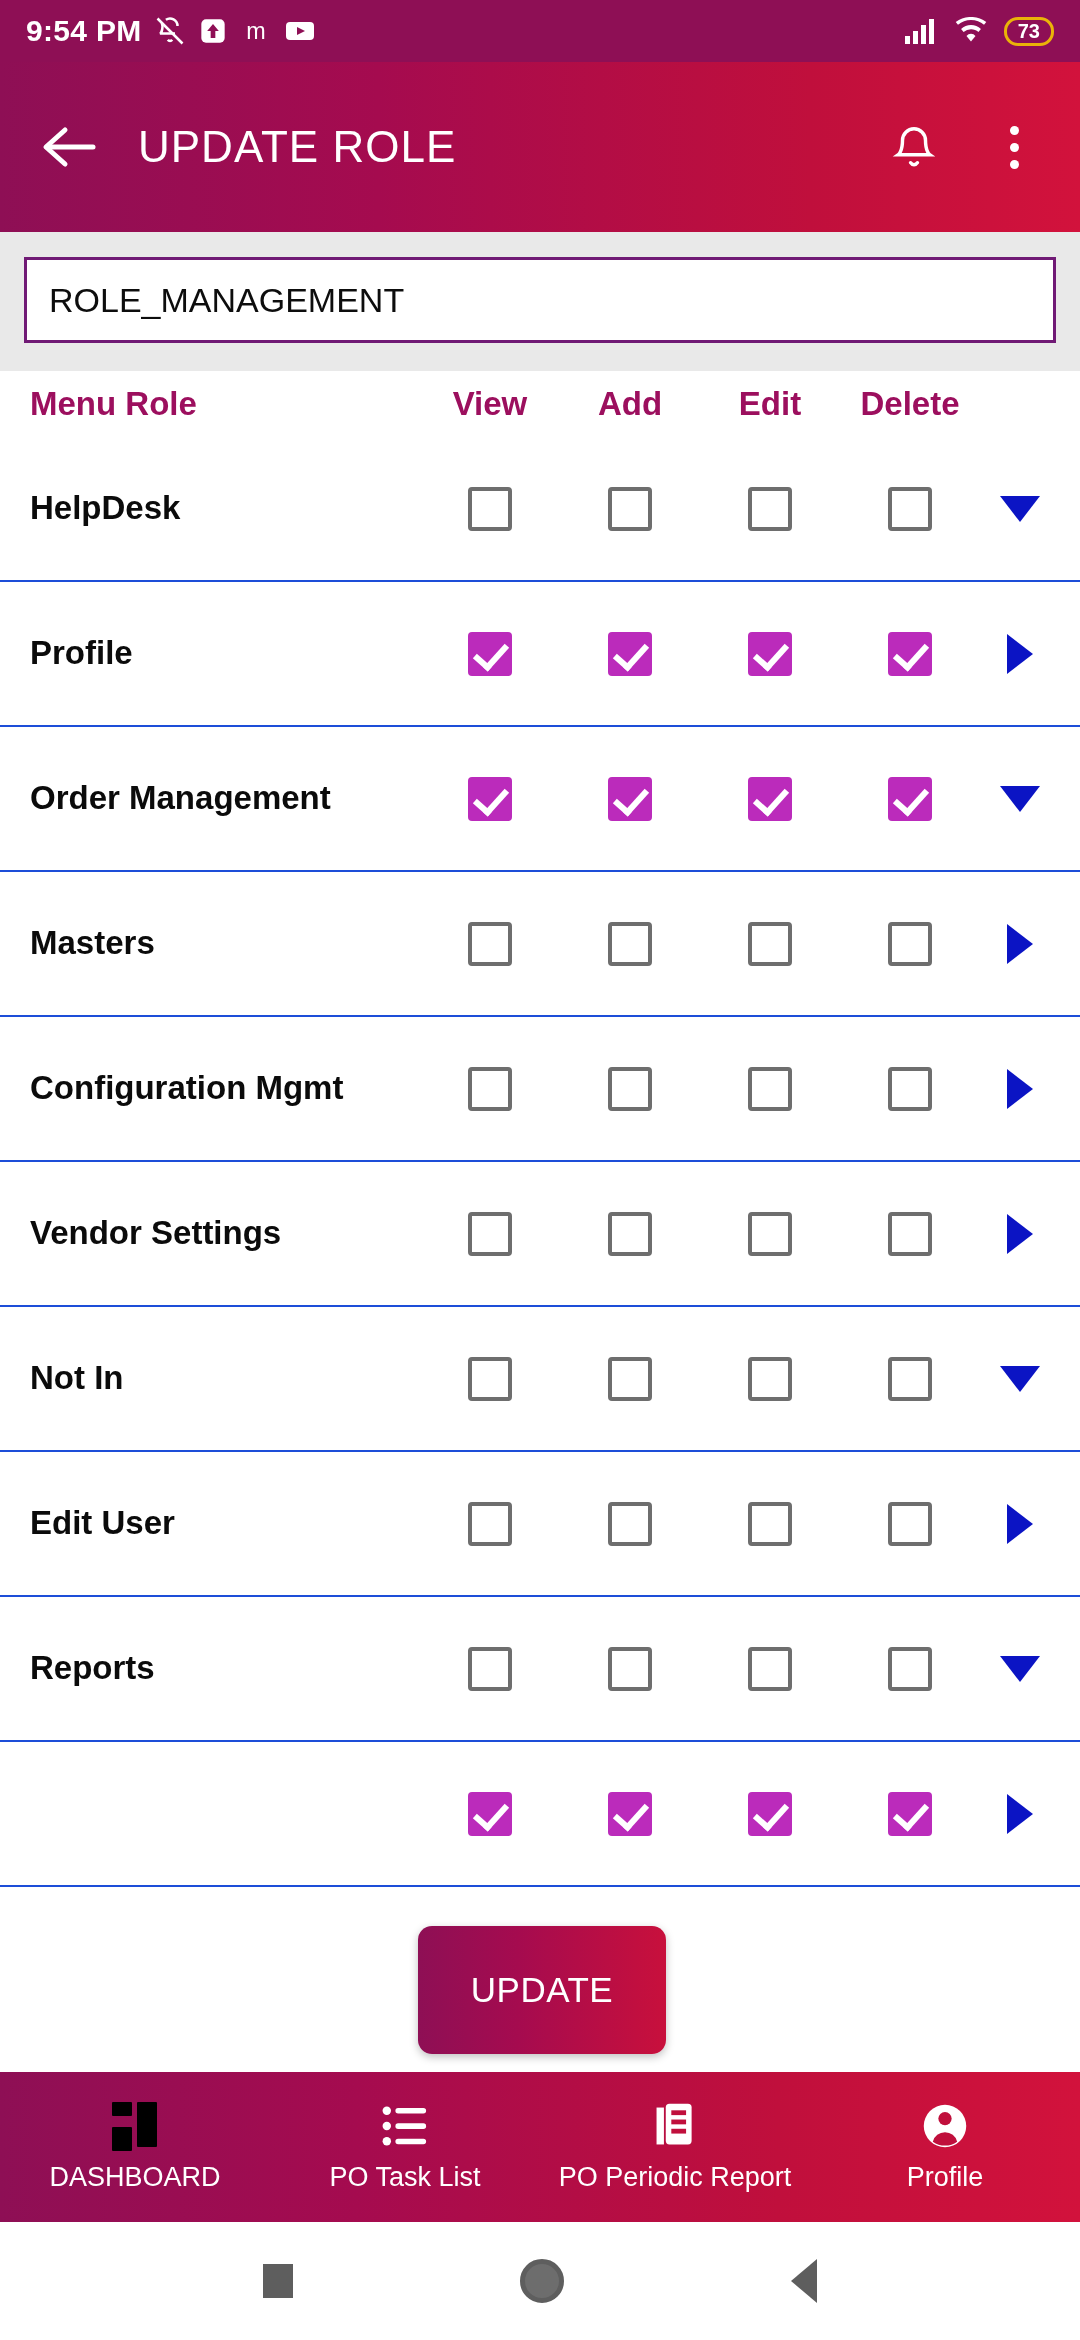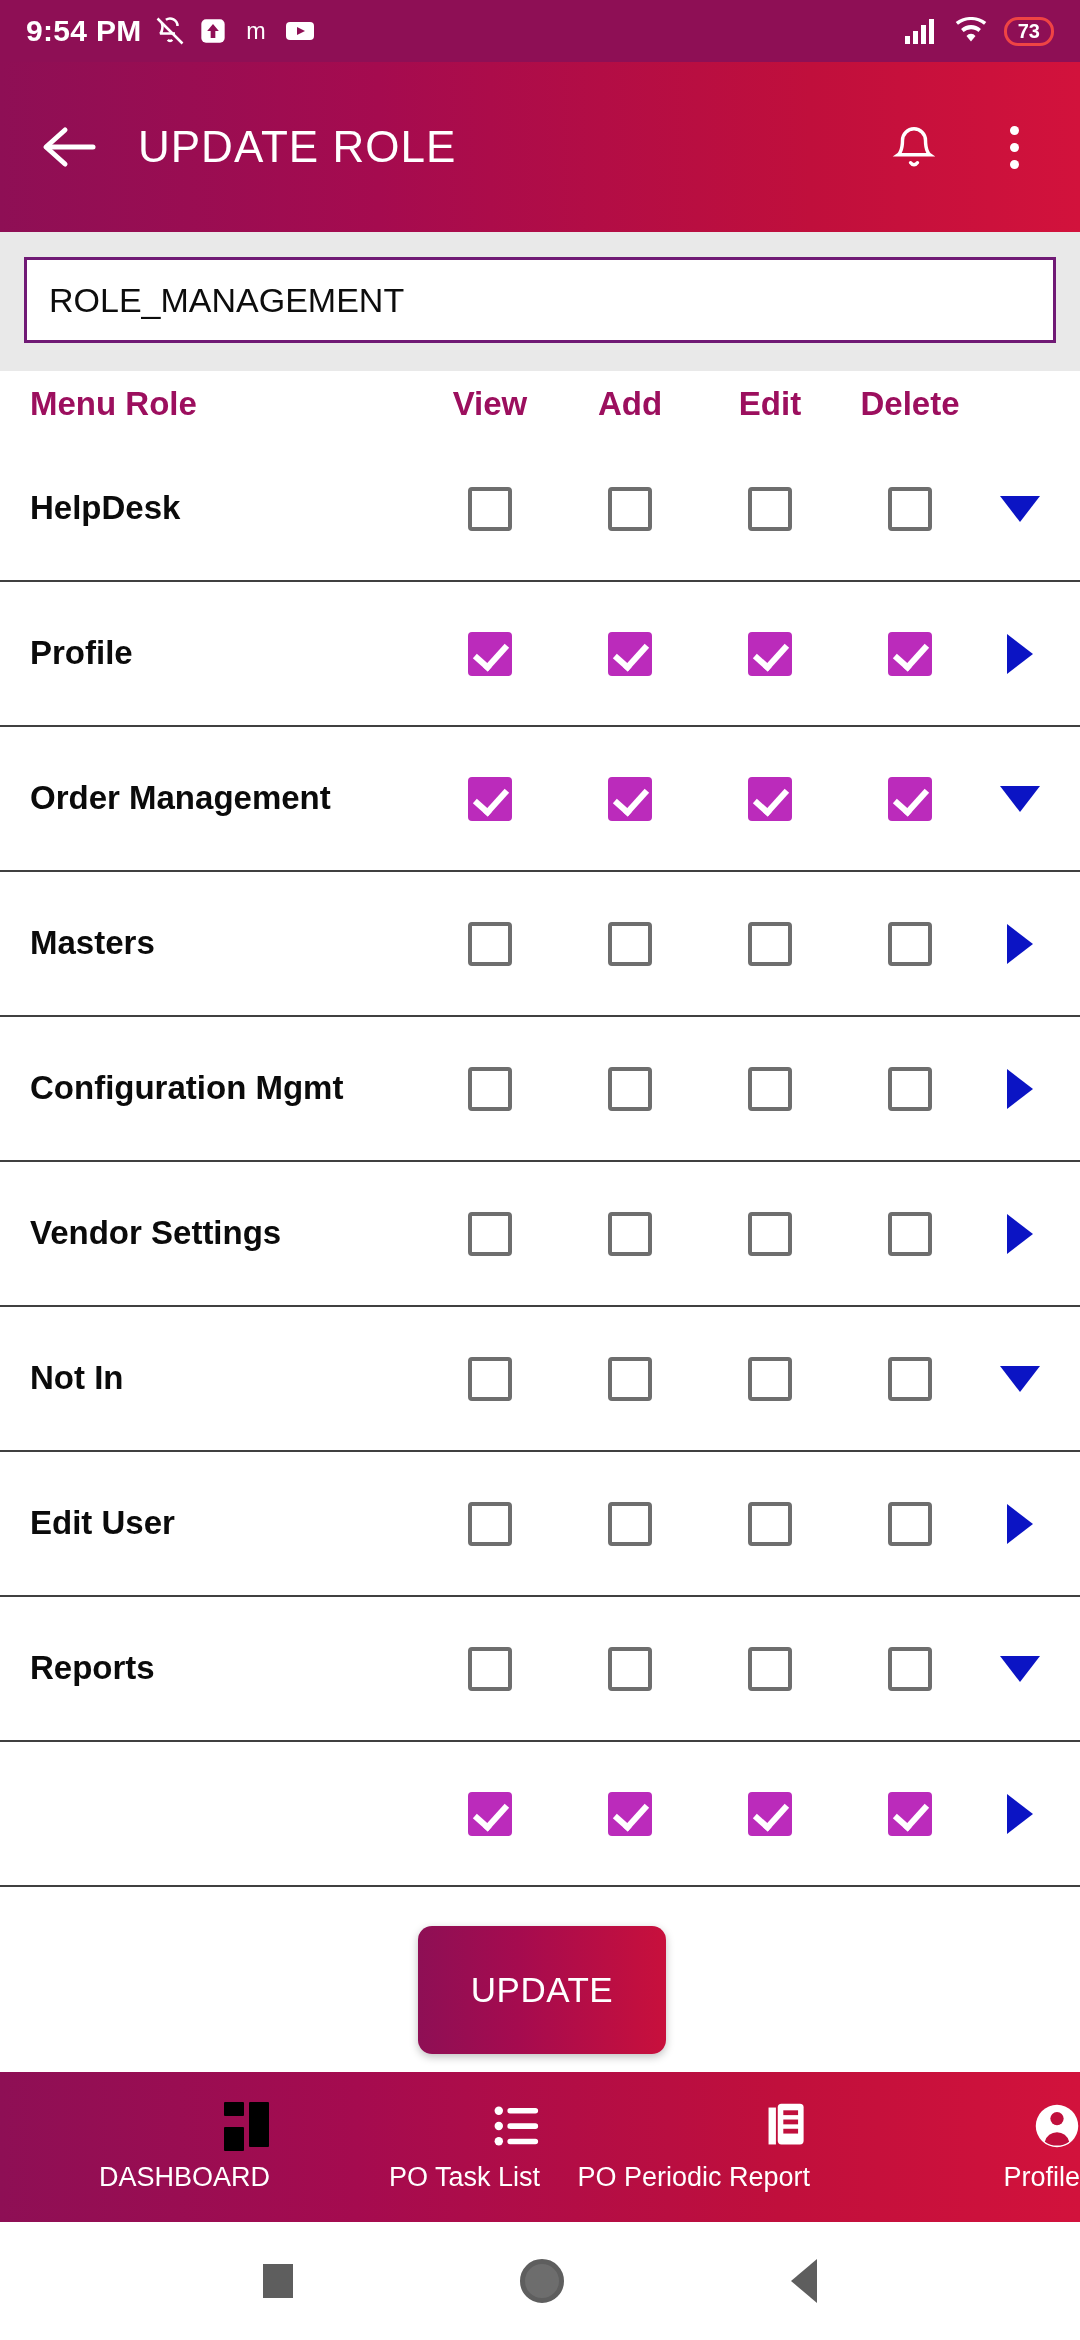--- a/index.html
+++ b/index.html
@@ -17,21 +17,21 @@
     background: #8e0f55;
     display: flex; align-items: center;
     padding: 0 26px;
     color: #ffffff;
   }
   .sb-left { display: flex; align-items: center; gap: 14px; }
   .sb-clock { font-size: 30px; font-weight: 700; letter-spacing: .3px; }
   .sb-right { margin-left: auto; display: flex; align-items: center; gap: 16px; }
   .sb-icon { display: inline-flex; align-items: center; justify-content: center; }
   .batt {
-    border: 3px solid #ef4444; border-radius: 14px;
+    border: 3px solid #eab308; border-radius: 14px;
     padding: 1px 11px 2px 11px; font-size: 20px; font-weight: 700; line-height: 1;
   }
 
   
   .appbar {
     height: 170px; flex: 0 0 170px;
     background: linear-gradient(to right, #8e0f55 0%, #a50b4f 35%, #c00f3c 75%, #d2123c 100%);
     display: flex; align-items: center;
     padding: 0 34px 0 30px;
     color: #ffffff;
@@ -71,21 +71,21 @@
   .th { color: #9c0f5e; font-size: 33px; font-weight: 700; }
   .th-menu { width: 420px; padding-left: 30px; }
   .th-col { width: 140px; text-align: center; }
   .th-arrow { width: 80px; }
 
   
   .tbody { flex: 1 1 auto; background: #ffffff; overflow: hidden; position: relative; }
   .row {
     display: flex; align-items: center;
     min-height: 145px;
-    border-bottom: 2px solid #404040;
+    border-bottom: 2px solid #1d4ed8;
     background: #ffffff;
   }
   .row-label {
     width: 420px; padding-left: 30px; padding-right: 10px;
     font-size: 33px; font-weight: 700; color: #0b0b0b; line-height: 1.18;
   }
   .cell { width: 140px; display: flex; align-items: center; justify-content: center; }
   .arrow-cell { width: 80px; display: flex; align-items: center; justify-content: center; }
 
   .cb { width: 44px; height: 44px; border-radius: 4px; display: block; }
@@ -120,21 +120,21 @@
     margin-bottom: 18px;
     box-shadow: 0 3px 8px rgba(0,0,0,.25);
   }
 
   
   .bottomnav {
     flex: 0 0 150px; height: 150px;
     background: linear-gradient(to right, #8e0f55 0%, #a50b4f 33%, #c00f3c 72%, #d2123c 100%);
     display: flex; align-items: center;
   }
-  .nav-item { flex: 1; display: flex; flex-direction: column; align-items: flex-end; justify-content: center; gap: 12px; color: #ffffff; }
+  .nav-item { flex: 1; display: flex; flex-direction: column; align-items: center; justify-content: center; gap: 12px; color: #ffffff; }
   .nav-label { font-size: 27px; }
   .nav-icon { height: 48px; display: flex; align-items: center; justify-content: center; }
 
   
   .dash-icon { width: 46px; height: 48px; display: grid; grid-template-columns: 20px 20px; grid-template-rows: 20px 24px; gap: 5px; }
   .dash-icon i { background: #000000; display: block; border-radius: 1px; }
   .dash-icon i.tall { grid-row: span 2; height: 45px; }
   .dash-icon i.short { height: 14px; }
 
   

